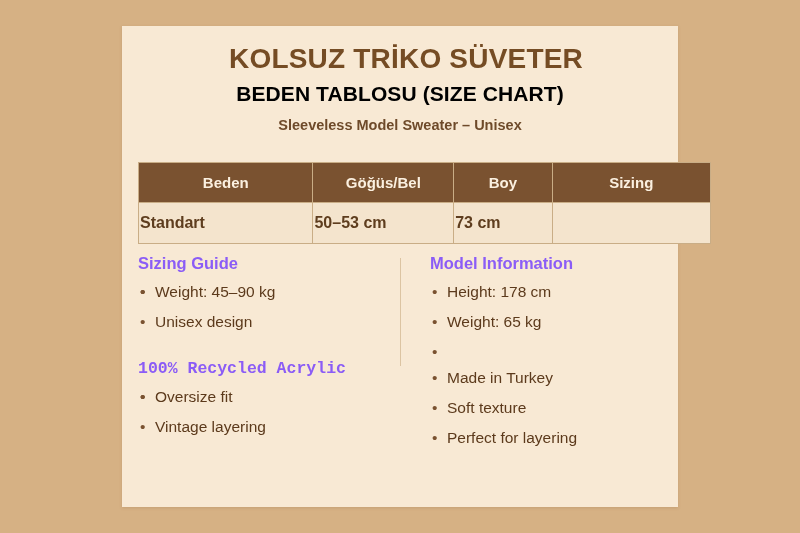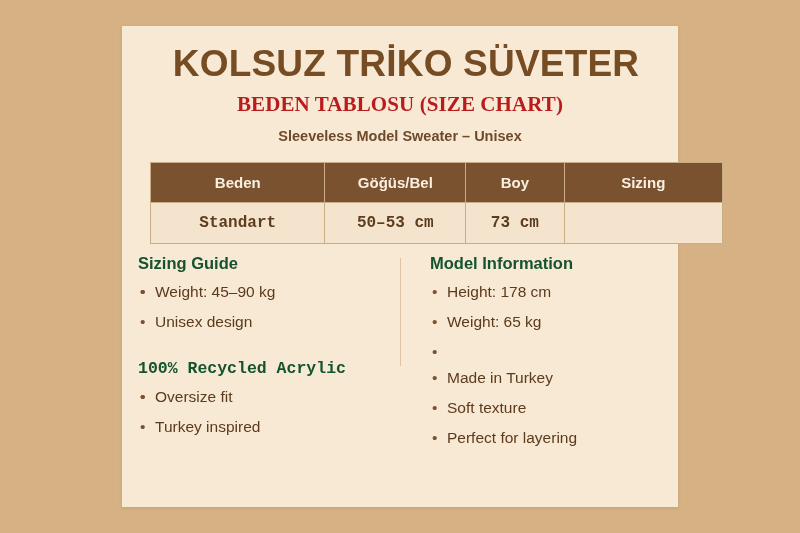--- a/index.html
+++ b/index.html
@@ -24,49 +24,48 @@
     background: #f8e9d4;
     box-shadow: 0 1px 3px rgba(120, 85, 45, 0.18);
   }
 
   
   .header {
     text-align: center;
     padding-top: 17px;
   }
   .title-main {
-    font-size: 37px;
+    font-size: 28px;
     font-weight: bold;
     color: #754c24;
     letter-spacing: 0.2px;
     line-height: 1.12;
     white-space: nowrap;
     margin-left: 12px;
   }
   .title-sub {
     font-size: 21px;
     font-weight: bold;
-    color: #b91c1c;
+    color: #000000;
     letter-spacing: 0.1px;
     margin-top: 8px;
     white-space: nowrap;
-    font-family: Liberation Serif, serif;
   }
   .title-tag {
     font-size: 14.5px;
     font-weight: bold;
     color: #6e4a2a;
     margin-top: 11px;
     white-space: nowrap;
   }
 
   
   .table-wrap {
     position: absolute;
-    left: 28px;
+    left: 16px;
     top: 136px;
     width: 573px;
   }
   table.size-table {
     width: 100%;
     border-collapse: collapse;
     table-layout: fixed;
   }
   table.size-table th {
     background: #7a5230;
@@ -77,24 +76,22 @@
     text-align: center;
     border: 1px solid #c9ad86;
     box-sizing: border-box;
   }
   table.size-table td {
     background: #f4e4cd;
     color: #5e3d1e;
     font-size: 16px;
     font-weight: bold;
     height: 41px;
-    text-align: center;
     border: 1px solid #c9ad86;
     box-sizing: border-box;
-    font-family: Liberation Mono, monospace;
   }
   col.c0 { width: 30.5%; }
   col.c1 { width: 24.6%; }
   col.c2 { width: 17.2%; }
   col.c3 { width: 27.7%; }
 
   
   .info {
     position: absolute;
     left: 16px;
@@ -118,21 +115,21 @@
     left: 278px;
     top: 232px;
     width: 1px;
     height: 108px;
     background: #dcc4a2;
   }
 
   .sec-head {
     font-size: 16.5px;
     font-weight: bold;
-    color: #14532d;
+    color: #8b5cf6;
     margin-bottom: 4px;
     white-space: nowrap;
   }
   .sec-head.spaced {
     margin-top: 22px;
     font-family: Liberation Mono, monospace;
   }
   ul.bullets {
     list-style: none;
     margin: 0;
@@ -205,21 +202,21 @@
       <ul class="bullets">
         <li><span class="bullet-dot">•</span></li>
         <li><span class="bullet-dot">•</span><span>Weight:  45–90 kg</span></li>
         <li><span class="bullet-dot">•</span><span>Unisex design</span></li>
       </ul>
 
       <div class="sec-head spaced">100% Recycled Acrylic</div>
       <ul class="bullets">
         <li><span class="bullet-dot">•</span></li>
         <li><span class="bullet-dot">•</span><span>Oversize fit</span></li>
-        <li><span class="bullet-dot">•</span><span>Turkey inspired</span></li>
+        <li><span class="bullet-dot">•</span><span>Vintage layering</span></li>
       </ul>
     </div>
 
     <div class="col col-right">
       <div class="sec-head">Model Information</div>
       <ul class="bullets">
         <li><span class="bullet-dot">•</span><span>Height: 178 cm</span></li>
         <li><span class="bullet-dot">•</span><span>Weight: 65 kg</span></li>
         <li><span class="bullet-dot">•</span></li>
       </ul>

